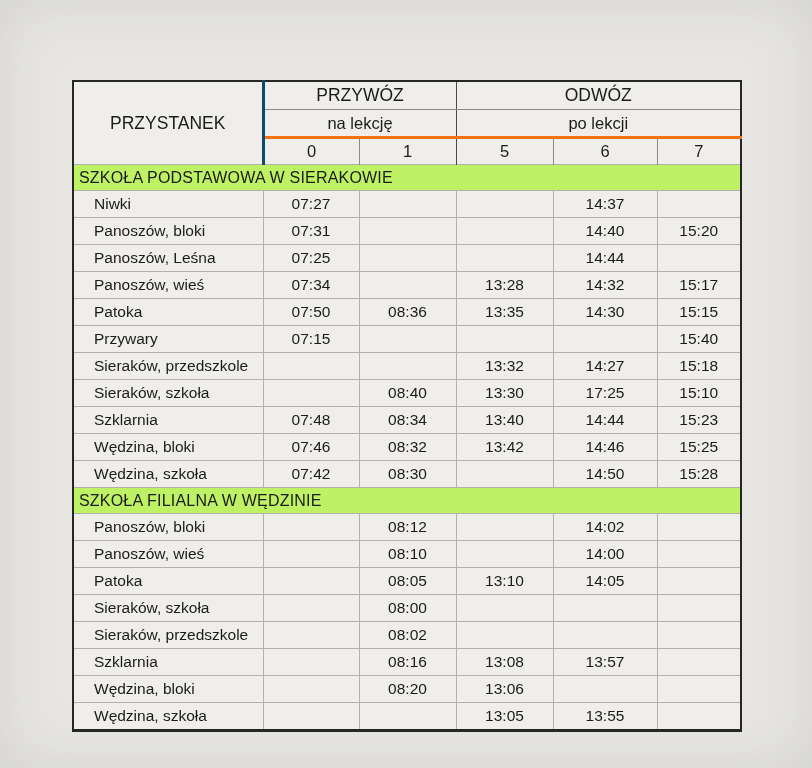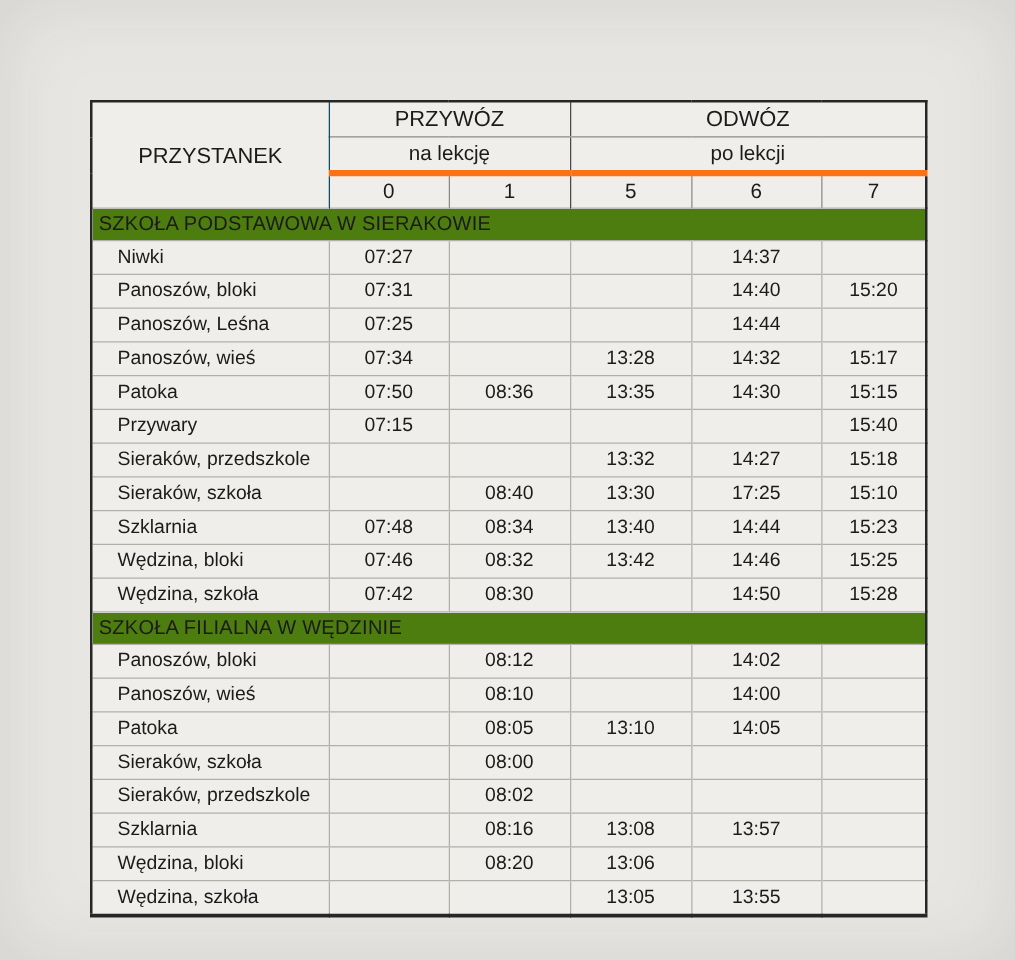--- a/index.html
+++ b/index.html
@@ -49,25 +49,25 @@
     font-size: 17.5px;
     height: 27px;
     border-left: 1px solid #4a4a4a;
     border-bottom: 1px solid #8c8a86;
     margin-top: 32px;
   }
   th.group-sub {
     font-size: 16.5px;
     height: 26px;
     border-left: 1px solid #4a4a4a;
-    border-bottom: 5px solid #f97316;
+    border-bottom: 3px solid #f97316;
   }
   th.stop-head {
     font-size: 17.5px;
-    border-right: 1px solid #0c4a6e;
+    border-right: 3px solid #0c4a6e;
   }
   th.hour {
     font-size: 16.5px;
     height: 25px;
     border-left: 1px solid #8c8a86;
   }
   th.hour.group-start { border-left: 1px solid #4a4a4a; }
   thead { border-bottom: 1px solid #5a5a56; }
 
   tbody td {
@@ -82,21 +82,21 @@
   }
   tbody td:first-child { border-left: none; }
   td.stop-cell {
     text-align: left;
     padding-left: 20px;
   }
   td.time-cell {
     text-align: center;
   }
   tr.section-row td {
-    background: #4d7c0f;
+    background: #bef264;
     text-align: left;
     padding-left: 5px;
     font-size: 16px;
     letter-spacing: 0.2px;
     height: 25px;
   }
 </style>
 </head>
 <body>
 

